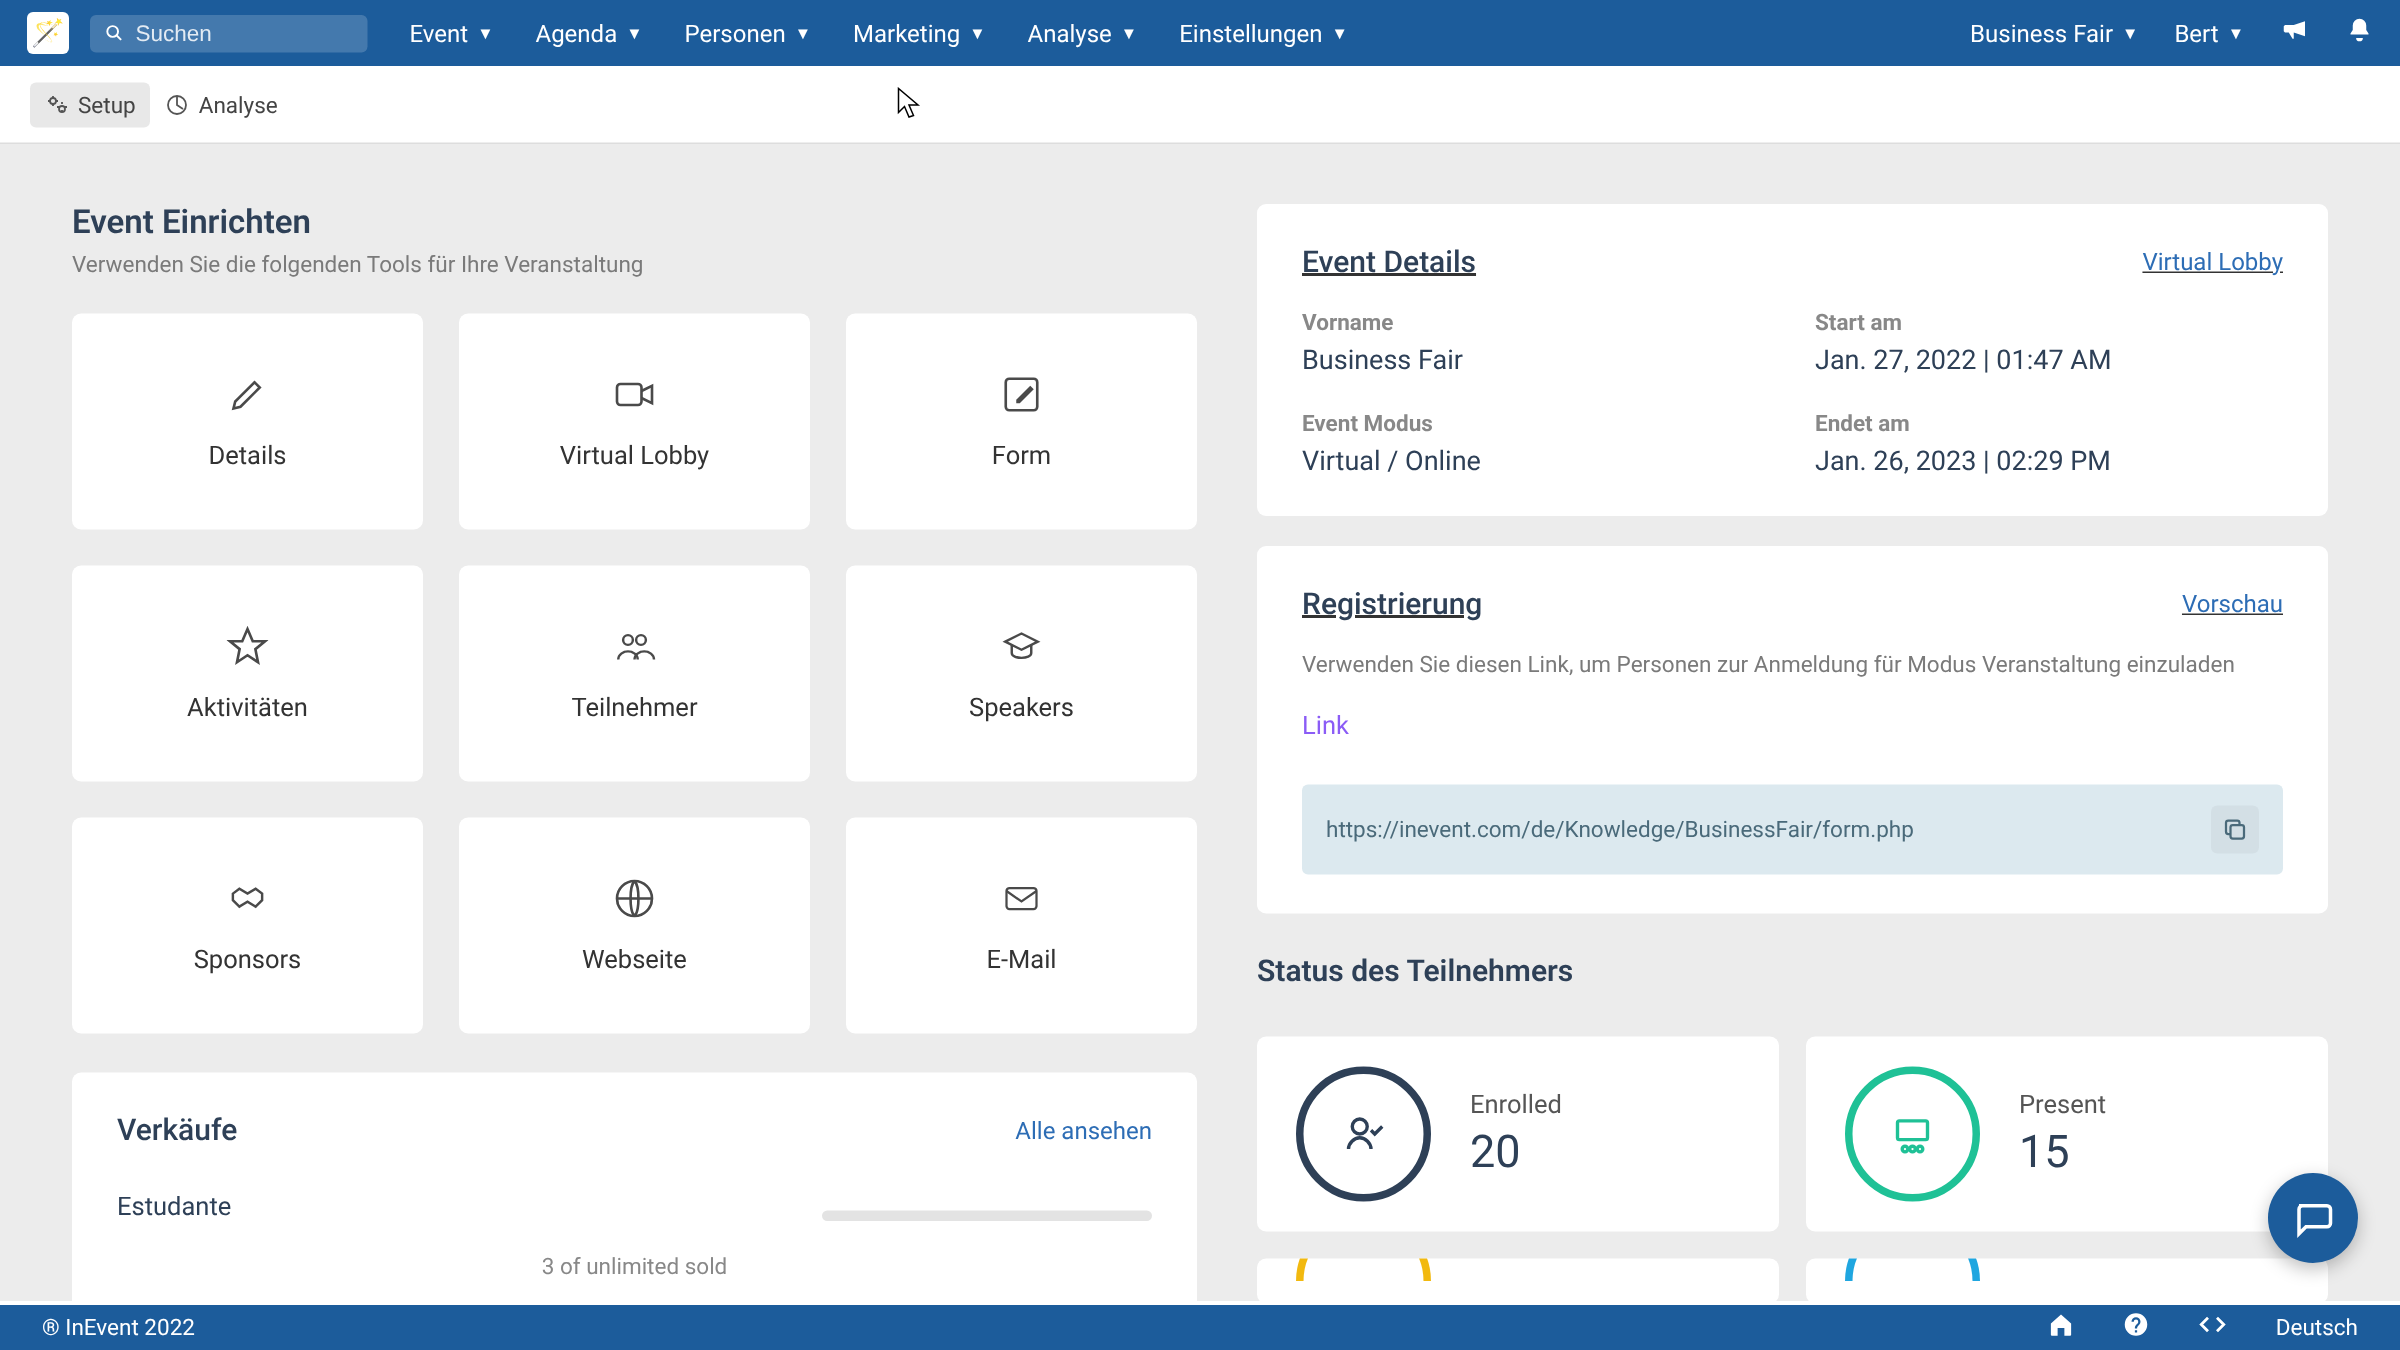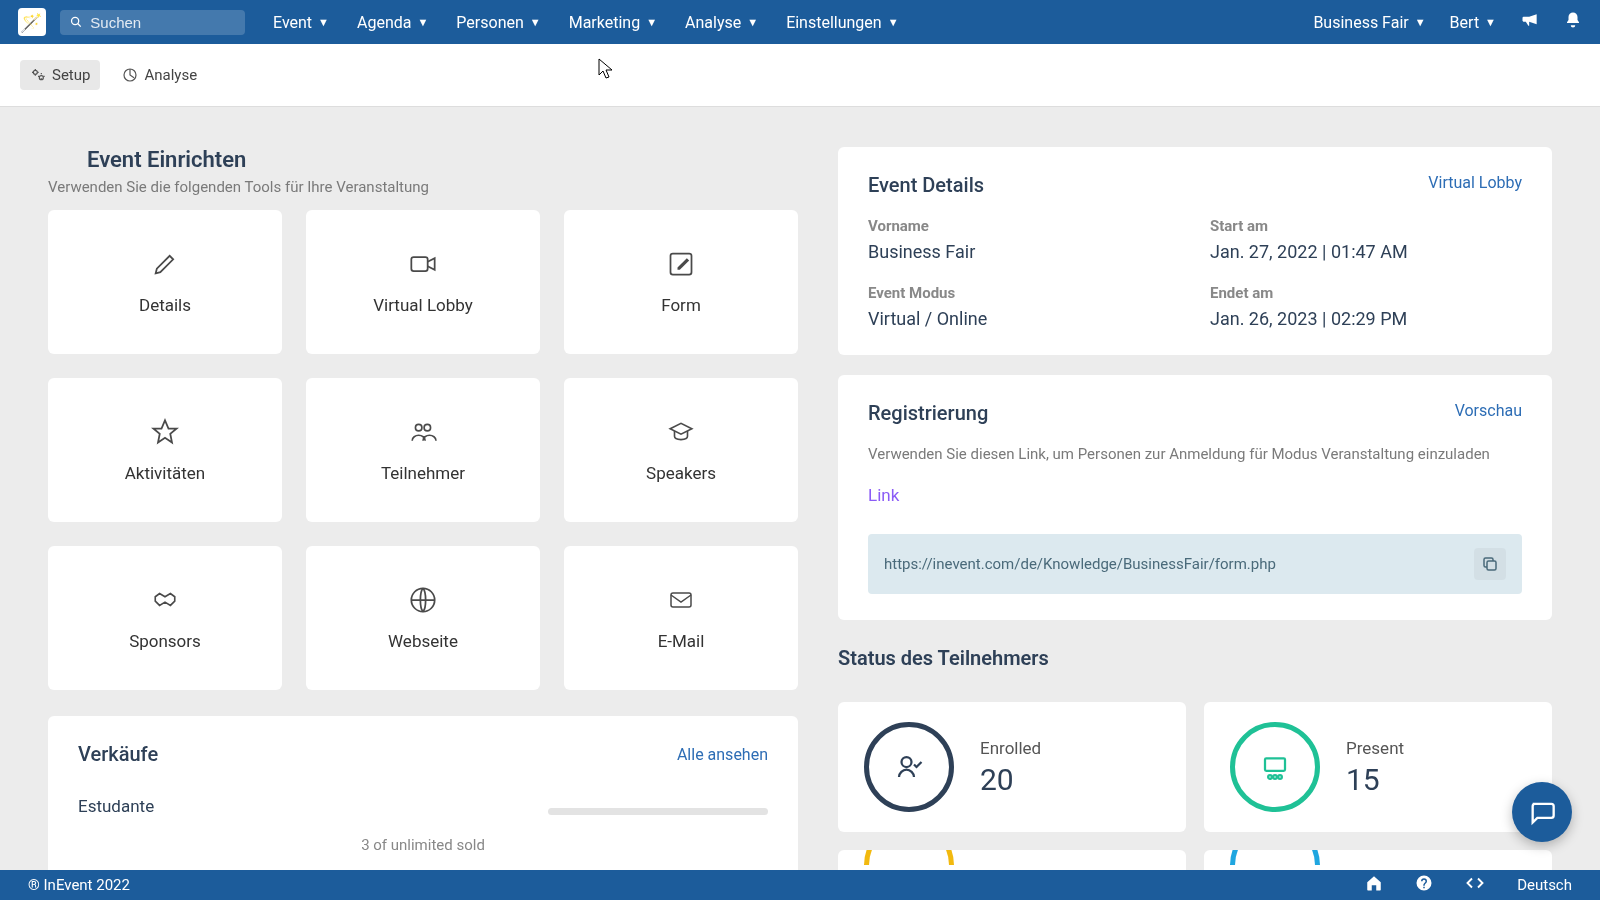--- a/index.html
+++ b/index.html
@@ -9,40 +9,40 @@
 .search-wrap { background: rgba(255,255,255,0.18); border-radius: 4px; padding: 4px 10px; display: flex; align-items: center; gap: 8px; width: 185px; }
 .search-wrap input { background: transparent; border: none; color: #fff; font-size: 15px; outline: none; width: 100%; }
 .search-wrap input::placeholder { color: rgba(255,255,255,0.85); }
 .nav { display: flex; gap: 28px; margin-left: 14px; }
 .nav-item { color: #fff; font-size: 16px; display: flex; align-items: center; gap: 6px; cursor: pointer; }
 .chev { font-size: 11px; }
 .topbar-right { margin-left: auto; display: flex; align-items: center; gap: 24px; }
 .topbar-right .nav-item { font-size: 16px; }
 .top-icn { color: #fff; font-size: 18px; cursor: pointer; }
 
-.subbar { height: 63px; background: #fff; border-bottom: 1px solid #ddd; display: flex; align-items: center; padding: 0 20px; gap: 12px; }
+.subbar { height: 52px; background: #fff; border-bottom: 1px solid #ddd; display: flex; align-items: center; padding: 0 20px; }
 .subtab { display: flex; align-items: center; gap: 6px; padding: 6px 10px; border-radius: 4px; font-size: 15px; color: #444; cursor: pointer; }
 .subtab.active { background: #e8e8e8; }
 .subtab svg { width: 16px; height: 16px; }
 
 .content { background: #ececec; height: calc(100% - 44px - 45px - 40px); overflow-y: auto; padding: 40px 48px; display: flex; gap: 40px; }
 .col-left { width: 750px; }
 .col-right { flex: 1; display: flex; flex-direction: column; gap: 20px; }
 
-.section-title { font-size: 22px; font-weight: 600; color: #2e4057; margin-bottom: 6px; margin-left: 39px; }
-.section-sub { font-size: 15px; color: #7a7a7a; margin-bottom: 14px; }
+.section-title { font-size: 22px; font-weight: 600; color: #2e4057; margin-bottom: 6px; }
+.section-sub { font-size: 15px; color: #7a7a7a; margin-bottom: 24px; }
 
 .tool-grid { display: grid; grid-template-columns: repeat(3, 1fr); gap: 24px; }
 .tool-card { background: #fff; border-radius: 6px; height: 144px; display: flex; flex-direction: column; align-items: center; justify-content: center; gap: 16px; cursor: pointer; }
 .tool-card .icn { width: 30px; height: 30px; display: flex; align-items: center; justify-content: center; }
 .tool-card .lbl { font-size: 17px; color: #333; }
 .tool-card svg { stroke: #4a4a4a; fill: none; stroke-width: 1.5; }
 
 .card { background: #fff; border-radius: 6px; padding: 26px 30px; }
-.card-head { display: flex; justify-content: space-between; align-items: flex-start; margin-bottom: 20px; }
+.card-head { display: flex; justify-content: space-between; align-items: center; margin-bottom: 20px; text-decoration: underline; }
 .card-title { font-size: 20px; font-weight: 500; color: #2e4057; }
 .card-link { color: #2d6db5; font-size: 16px; cursor: pointer; }
 
 .details-grid { display: grid; grid-template-columns: 1fr 1fr; row-gap: 22px; column-gap: 30px; }
 .details-grid .k { font-size: 15px; color: #888; margin-bottom: 6px; font-weight: bold; }
 .details-grid .v { font-size: 18px; color: #2e4057; }
 
 .reg-sub { font-size: 15px; color: #7a7a7a; margin-bottom: 22px; }
 .link-label { font-size: 17px; color: #8b5cf6; margin-bottom: 29px; }
 .link-field { background: #dce9ef; border-radius: 4px; padding: 14px 16px; display: flex; align-items: center; justify-content: space-between; }

